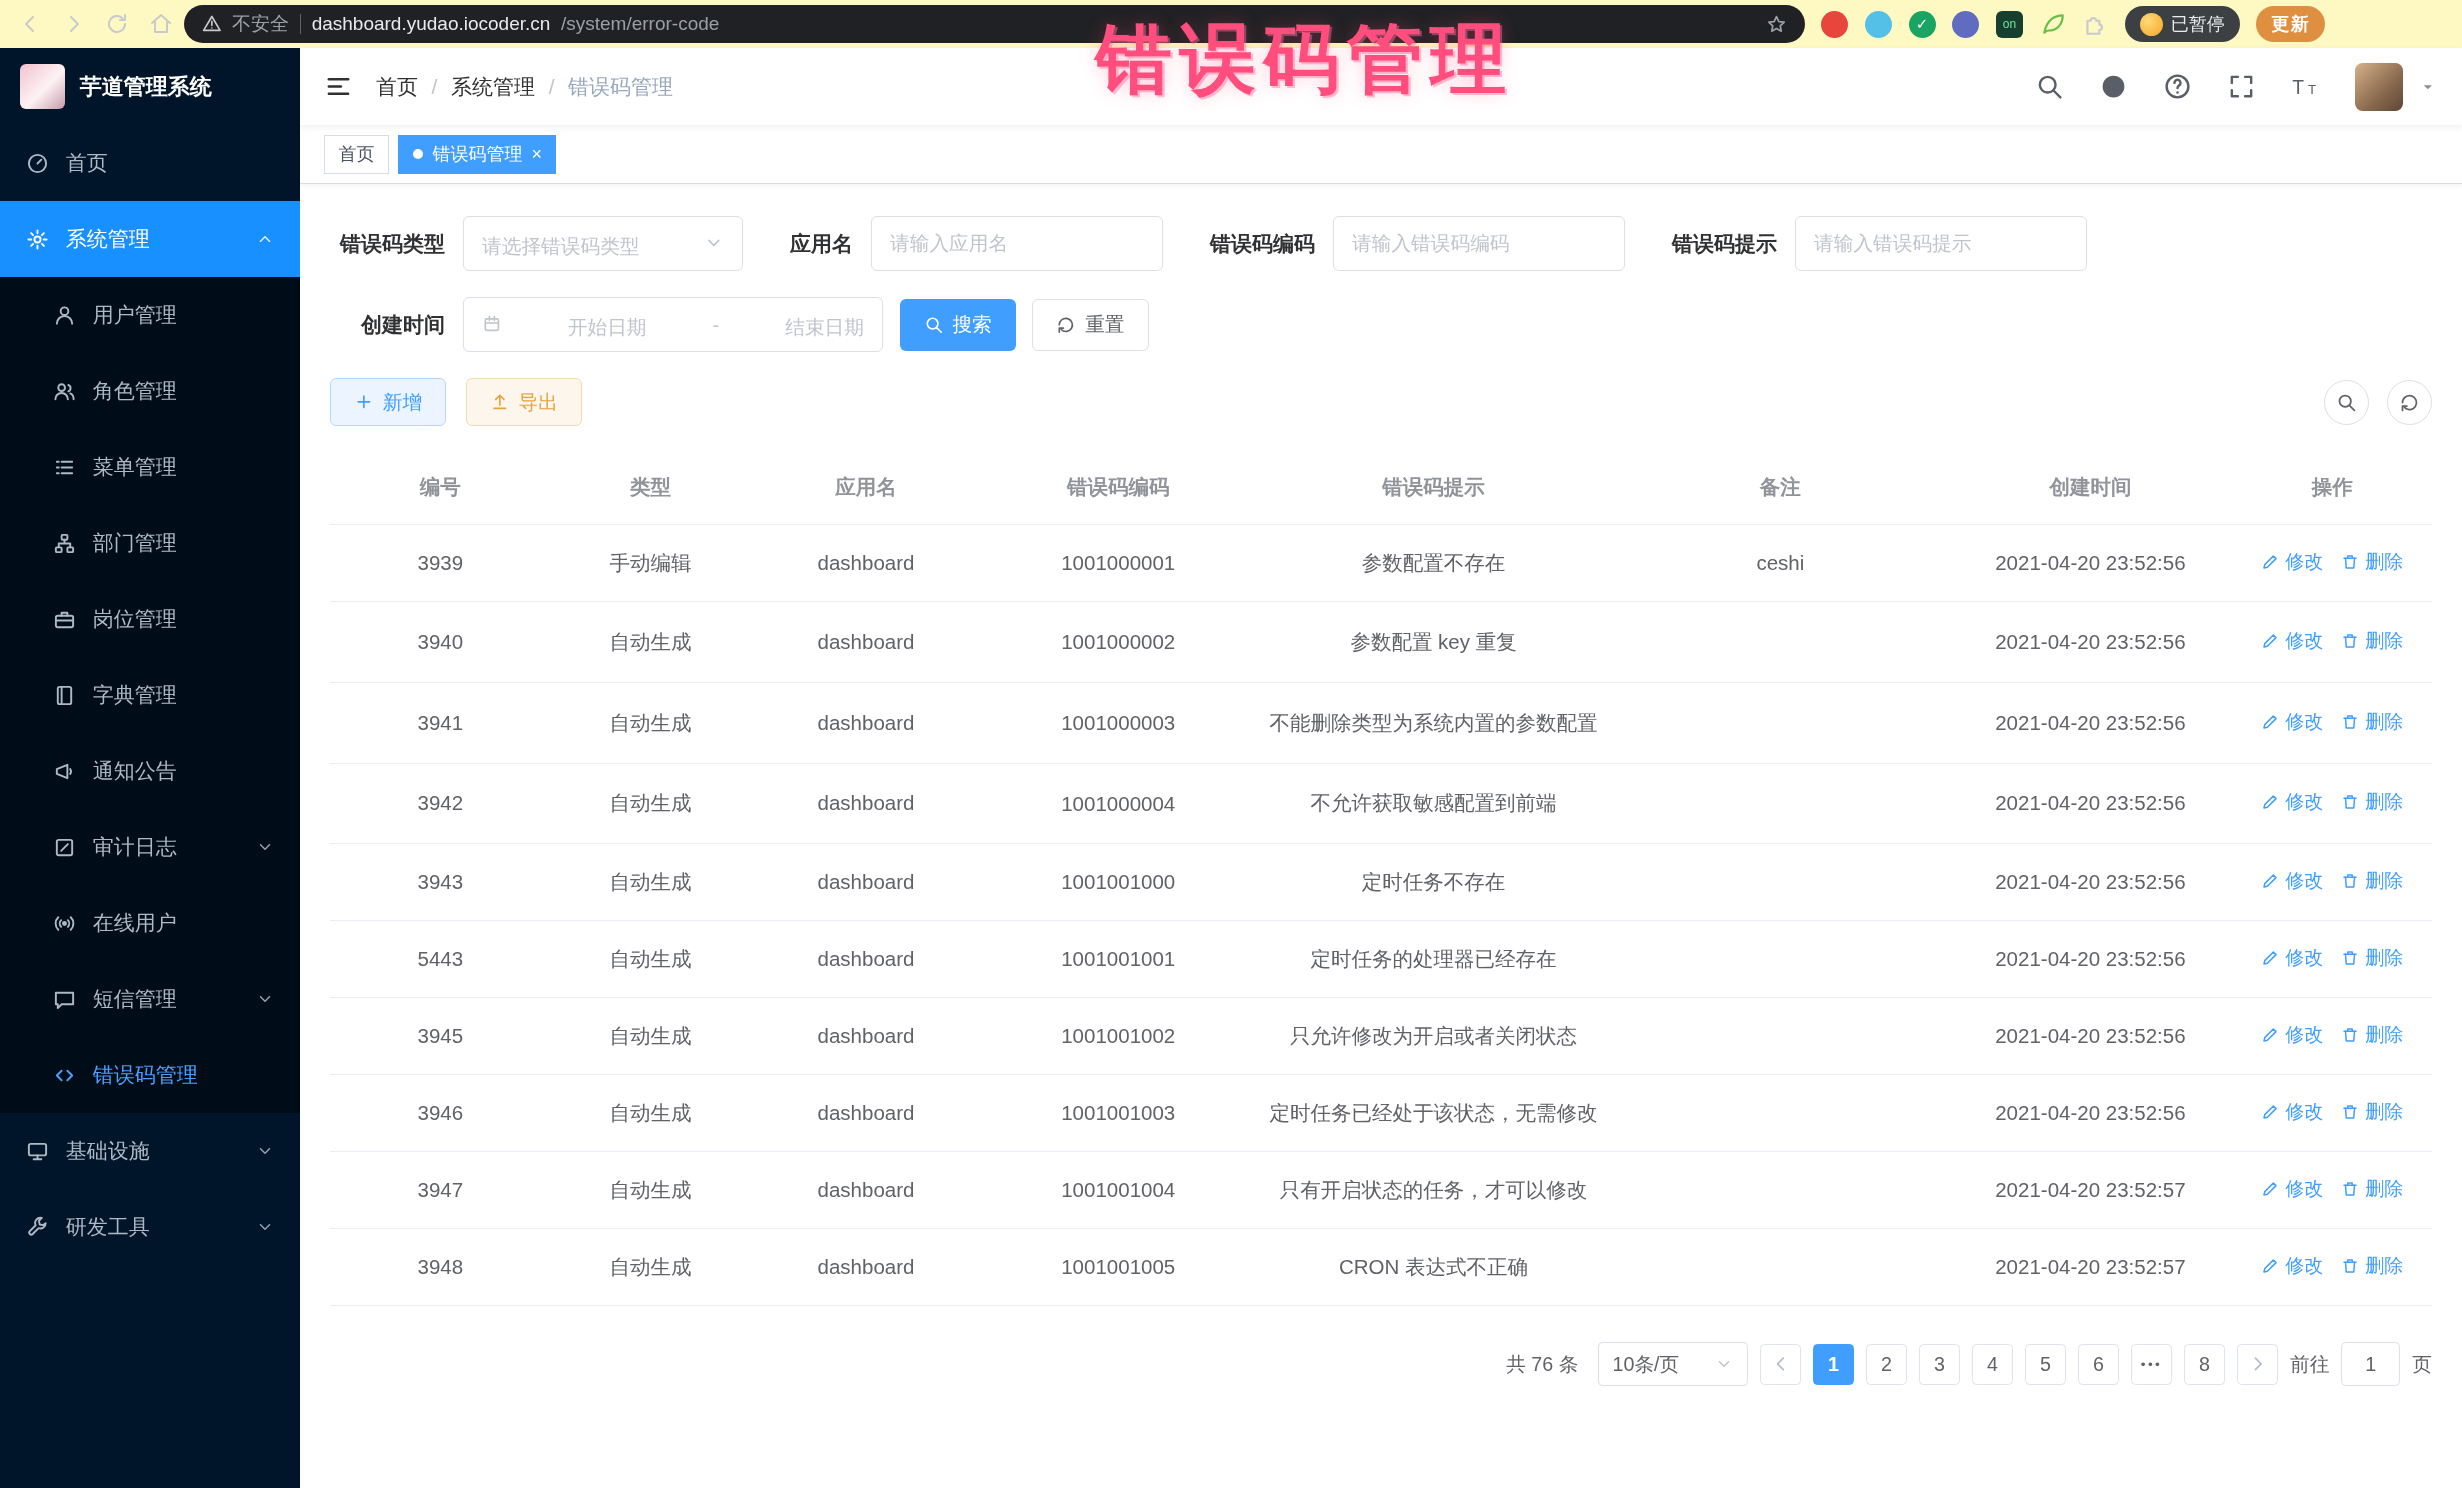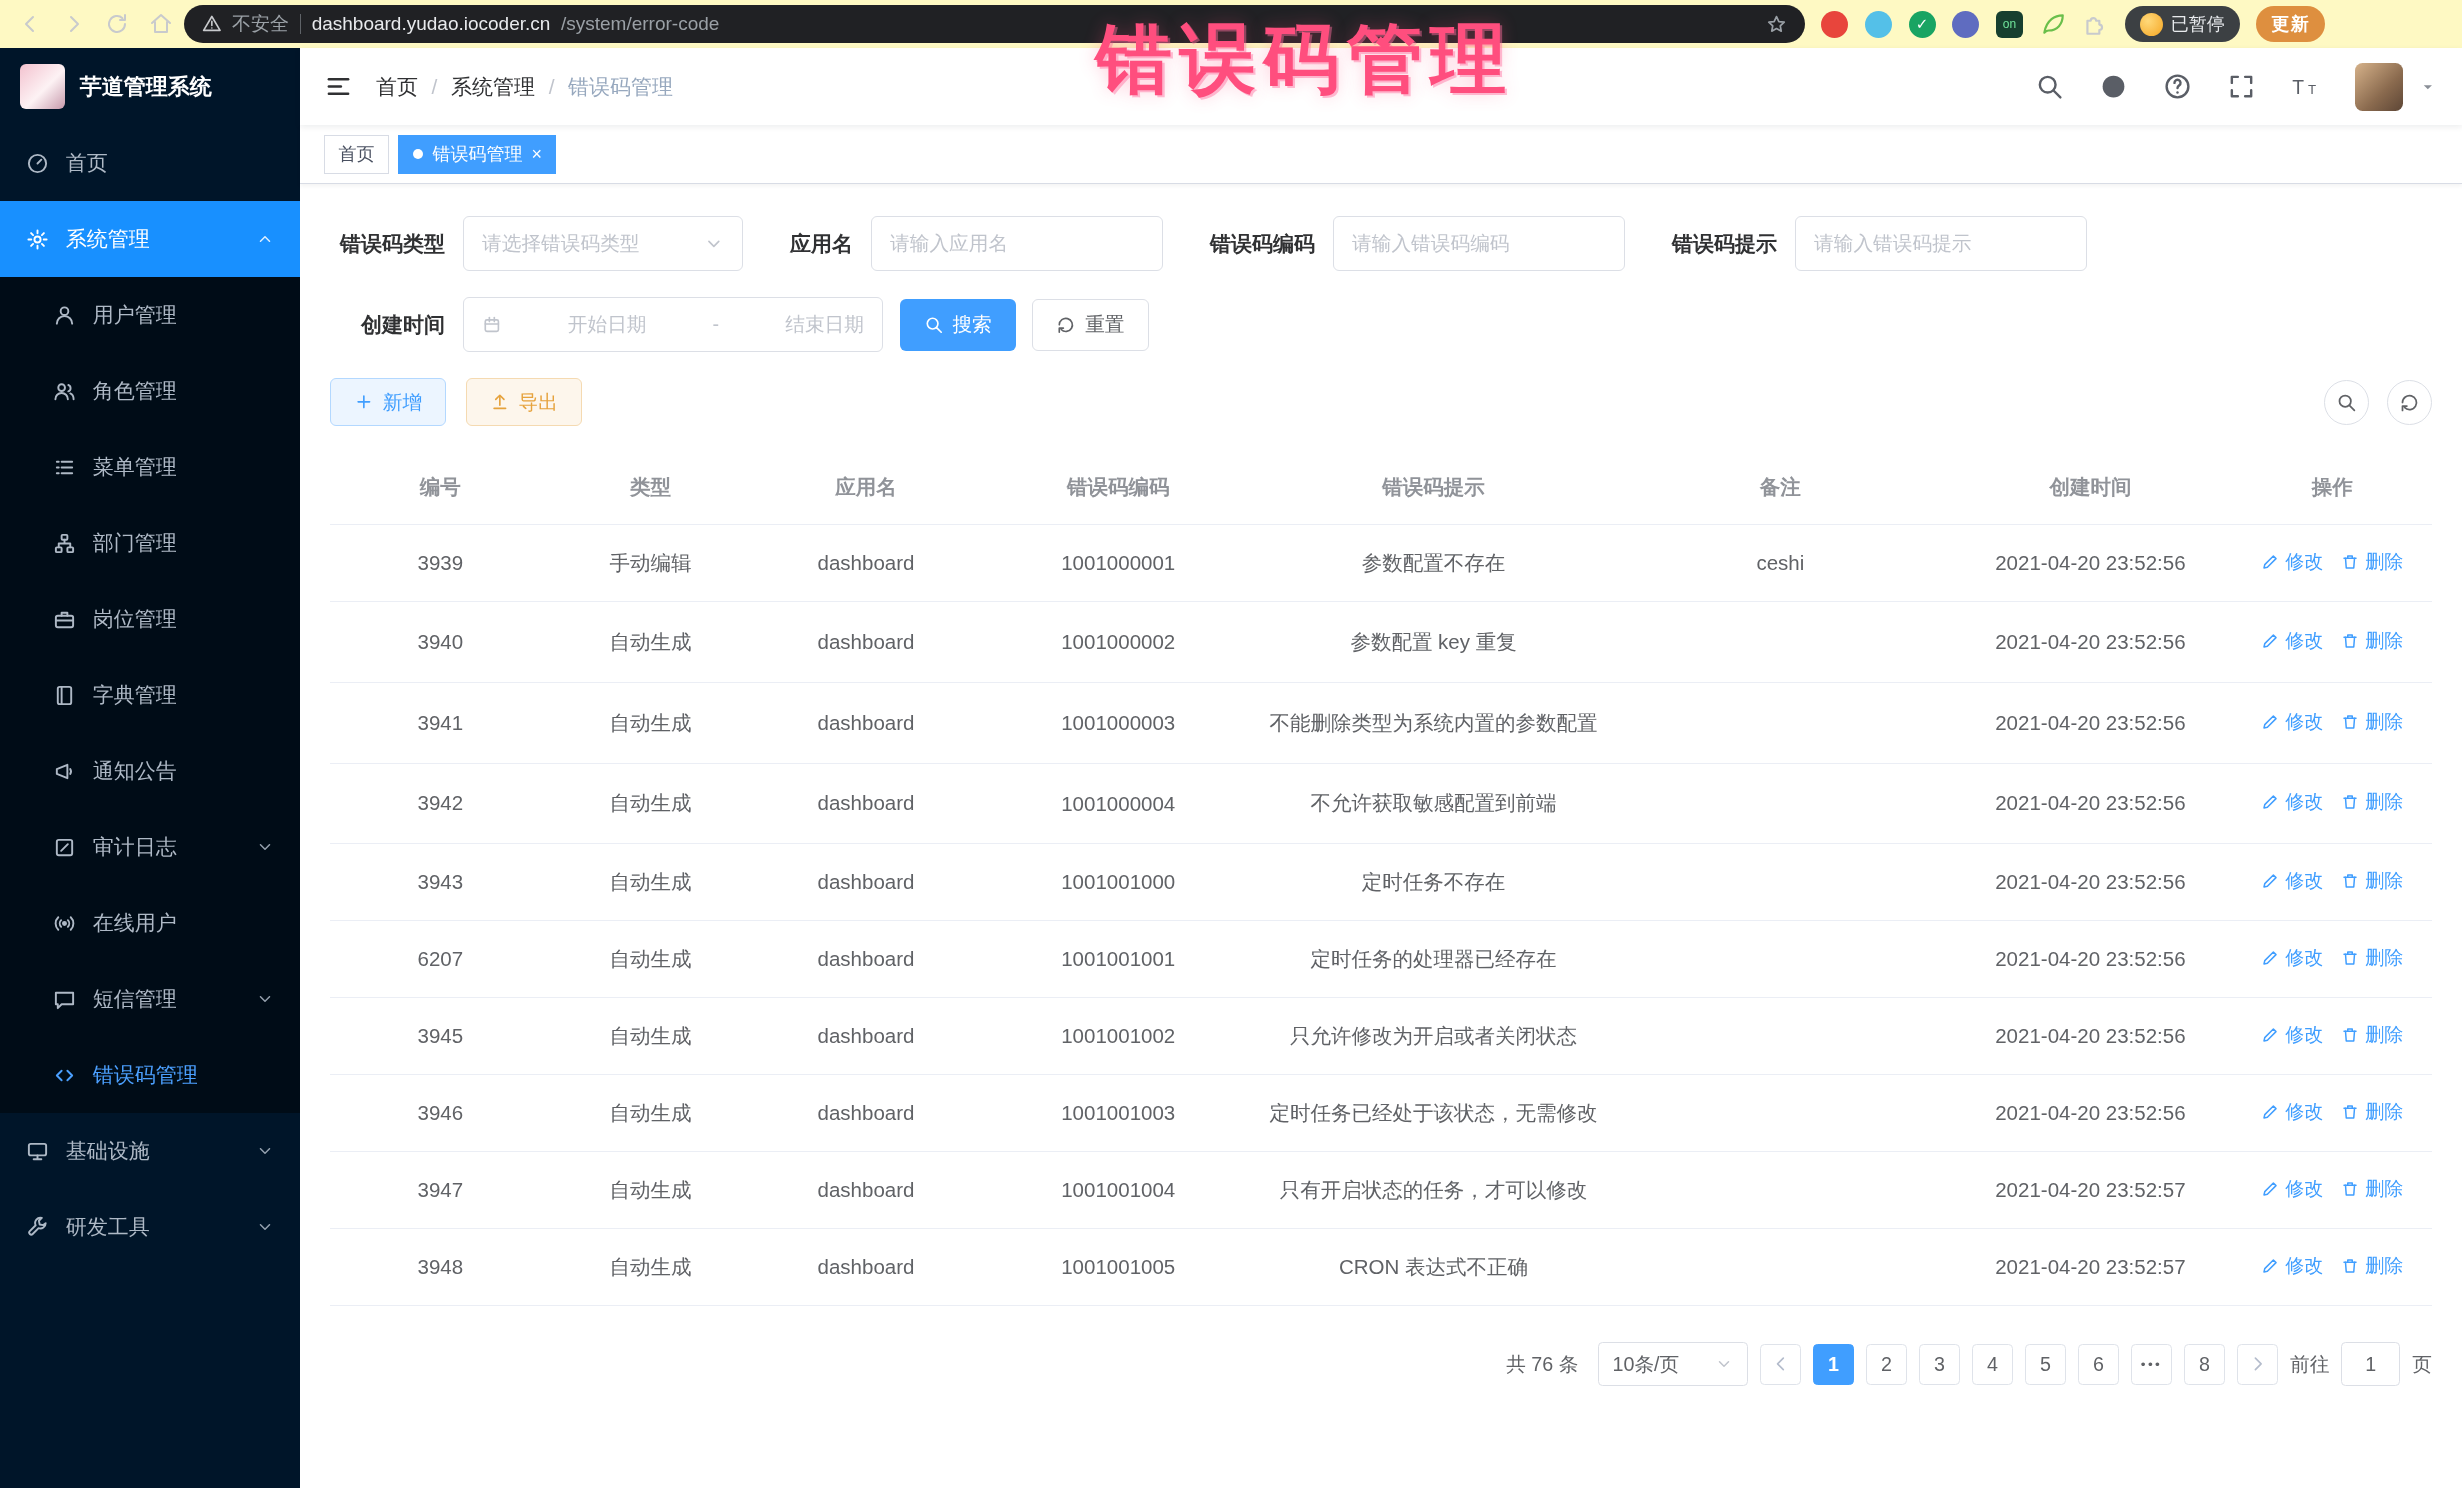--- a/index.html
+++ b/index.html
@@ -55,21 +55,21 @@
 .tag.active{background:#409eff;border-color:#409eff;color:#fff}
 .tag .dot{width:10.6px;height:10.6px;border-radius:50%;background:#fff}
 .tag .x{font-size:18px;line-height:1}
 
 
 .content{flex:1;padding:32px 30px 0;background:#fff}
 .frow{display:flex;align-items:center;margin-bottom:26px;flex-wrap:nowrap}
 .fgroup{display:flex;align-items:center;margin-right:47px}
 .flabel{font-weight:bold;color:#303133;font-size:21px;margin-right:18px;white-space:nowrap}
 .flabel.fixed{min-width:115px;text-align:right}
-.inp{height:55px;border:1.5px solid #dcdfe6;border-radius:6px;background:#fff;display:flex;align-items:center;padding:0 18px;color:#c0c4cc;font-size:19.7px;gap:9px}
+.inp{height:55px;border:1.5px solid #dcdfe6;border-radius:6px;background:#fff;display:flex;padding:16px 18px;color:#c0c4cc;font-size:19.7px;gap:9px}
 .inp input{border:none;outline:none;width:100%;font-size:19.7px;color:#606266;background:transparent}
 .inp input::placeholder{color:#c0c4cc}
 .w-select{width:280px;justify-content:space-between}
 .w-input{width:292px}
 .w-date{width:420px;justify-content:space-between}
 .w-date .ph{color:#c0c4cc;white-space:nowrap}
 .btn{height:52px;border-radius:6px;display:inline-flex;align-items:center;gap:9px;padding:0 23px;font-size:19.7px;border:1.5px solid transparent;background:#fff}
 .btn .ic{font-size:19.7px}
 .btn-search{background:#409eff;color:#fff;margin-left:16.7px}
 .btn-reset{border-color:#dcdfe6;color:#606266;margin-left:16.7px}
@@ -644,21 +644,21 @@
                     </svg>
                   </span>修改</a><a href="#" data-interactable="true"><span class="ic" data-interactable="false">
                     <svg viewBox="0 0 24 24">
                       <path d="M4 7h16"></path>
                       <path d="M9 7V4h6v3"></path>
                       <path d="M6 7l1 13h10l1-13"></path>
                     </svg>
                   </span>删除</a></td>
             </tr>
             <tr data-interactable="false">
-              <td data-interactable="false">6207</td>
+              <td data-interactable="false">5443</td>
               <td data-interactable="false">自动生成</td>
               <td data-interactable="false">dashboard</td>
               <td class="code" data-interactable="false"><span>1001001001</span></td>
               <td data-interactable="false">定时任务的处理器已经存在</td>
               <td data-interactable="false"></td>
               <td data-interactable="false">2021-04-20 23:52:56</td>
               <td class="act" data-interactable="false"><a href="#" data-interactable="true"><span class="ic" data-interactable="false">
                     <svg viewBox="0 0 24 24">
                       <path d="M4 20l4.5-1L20 7.5 16.5 4 5 15.5z"></path>
                     </svg>

